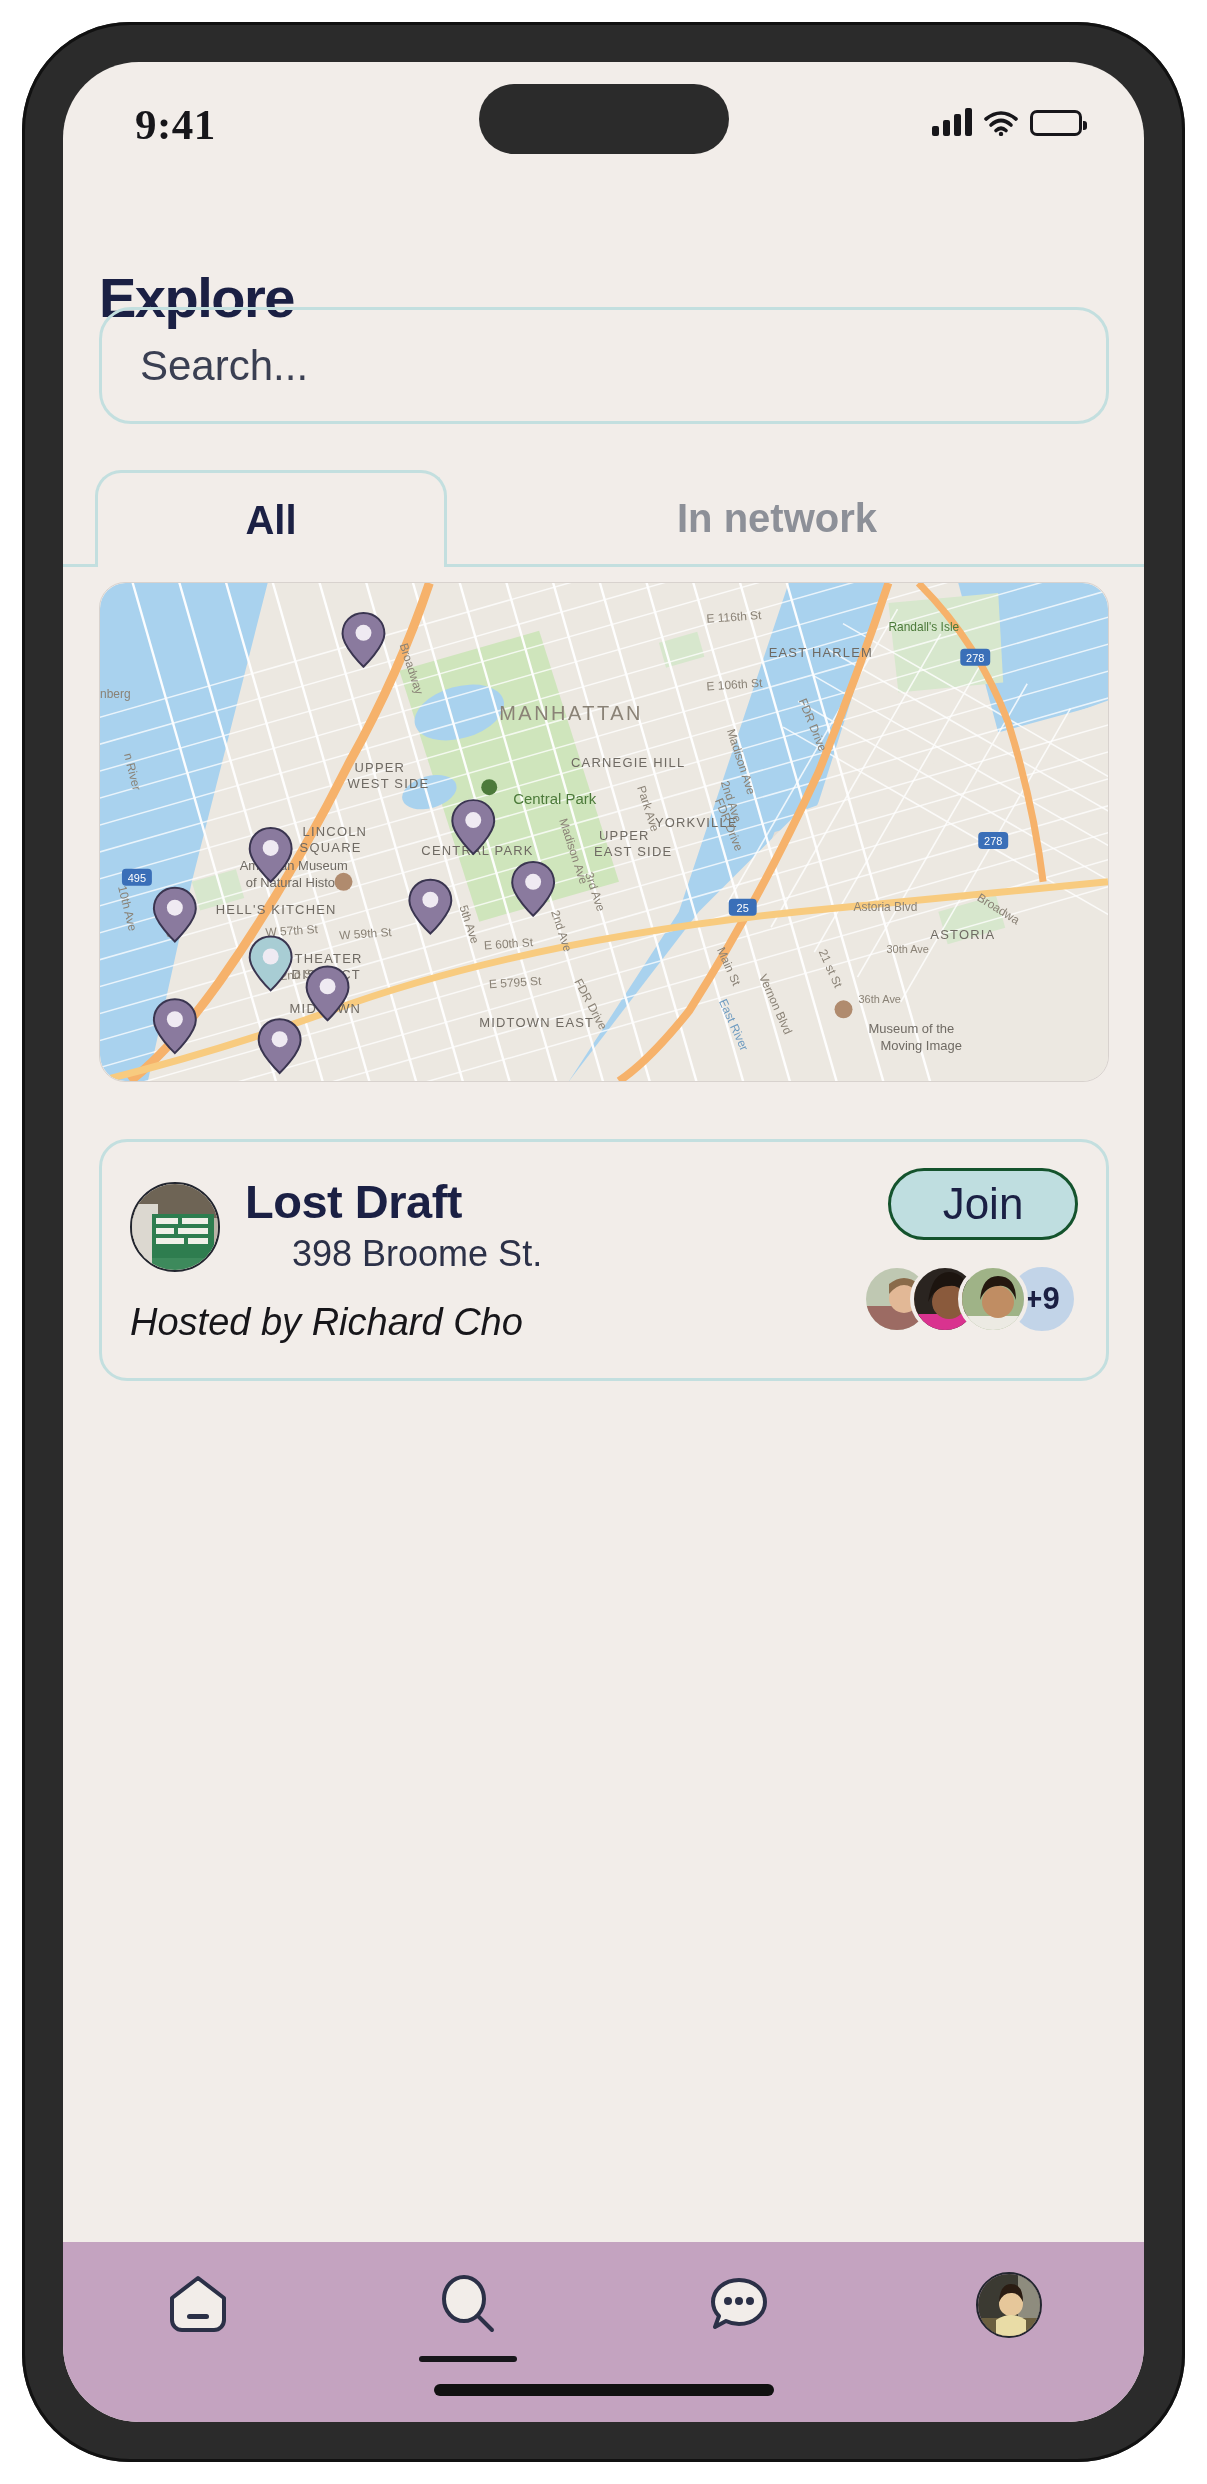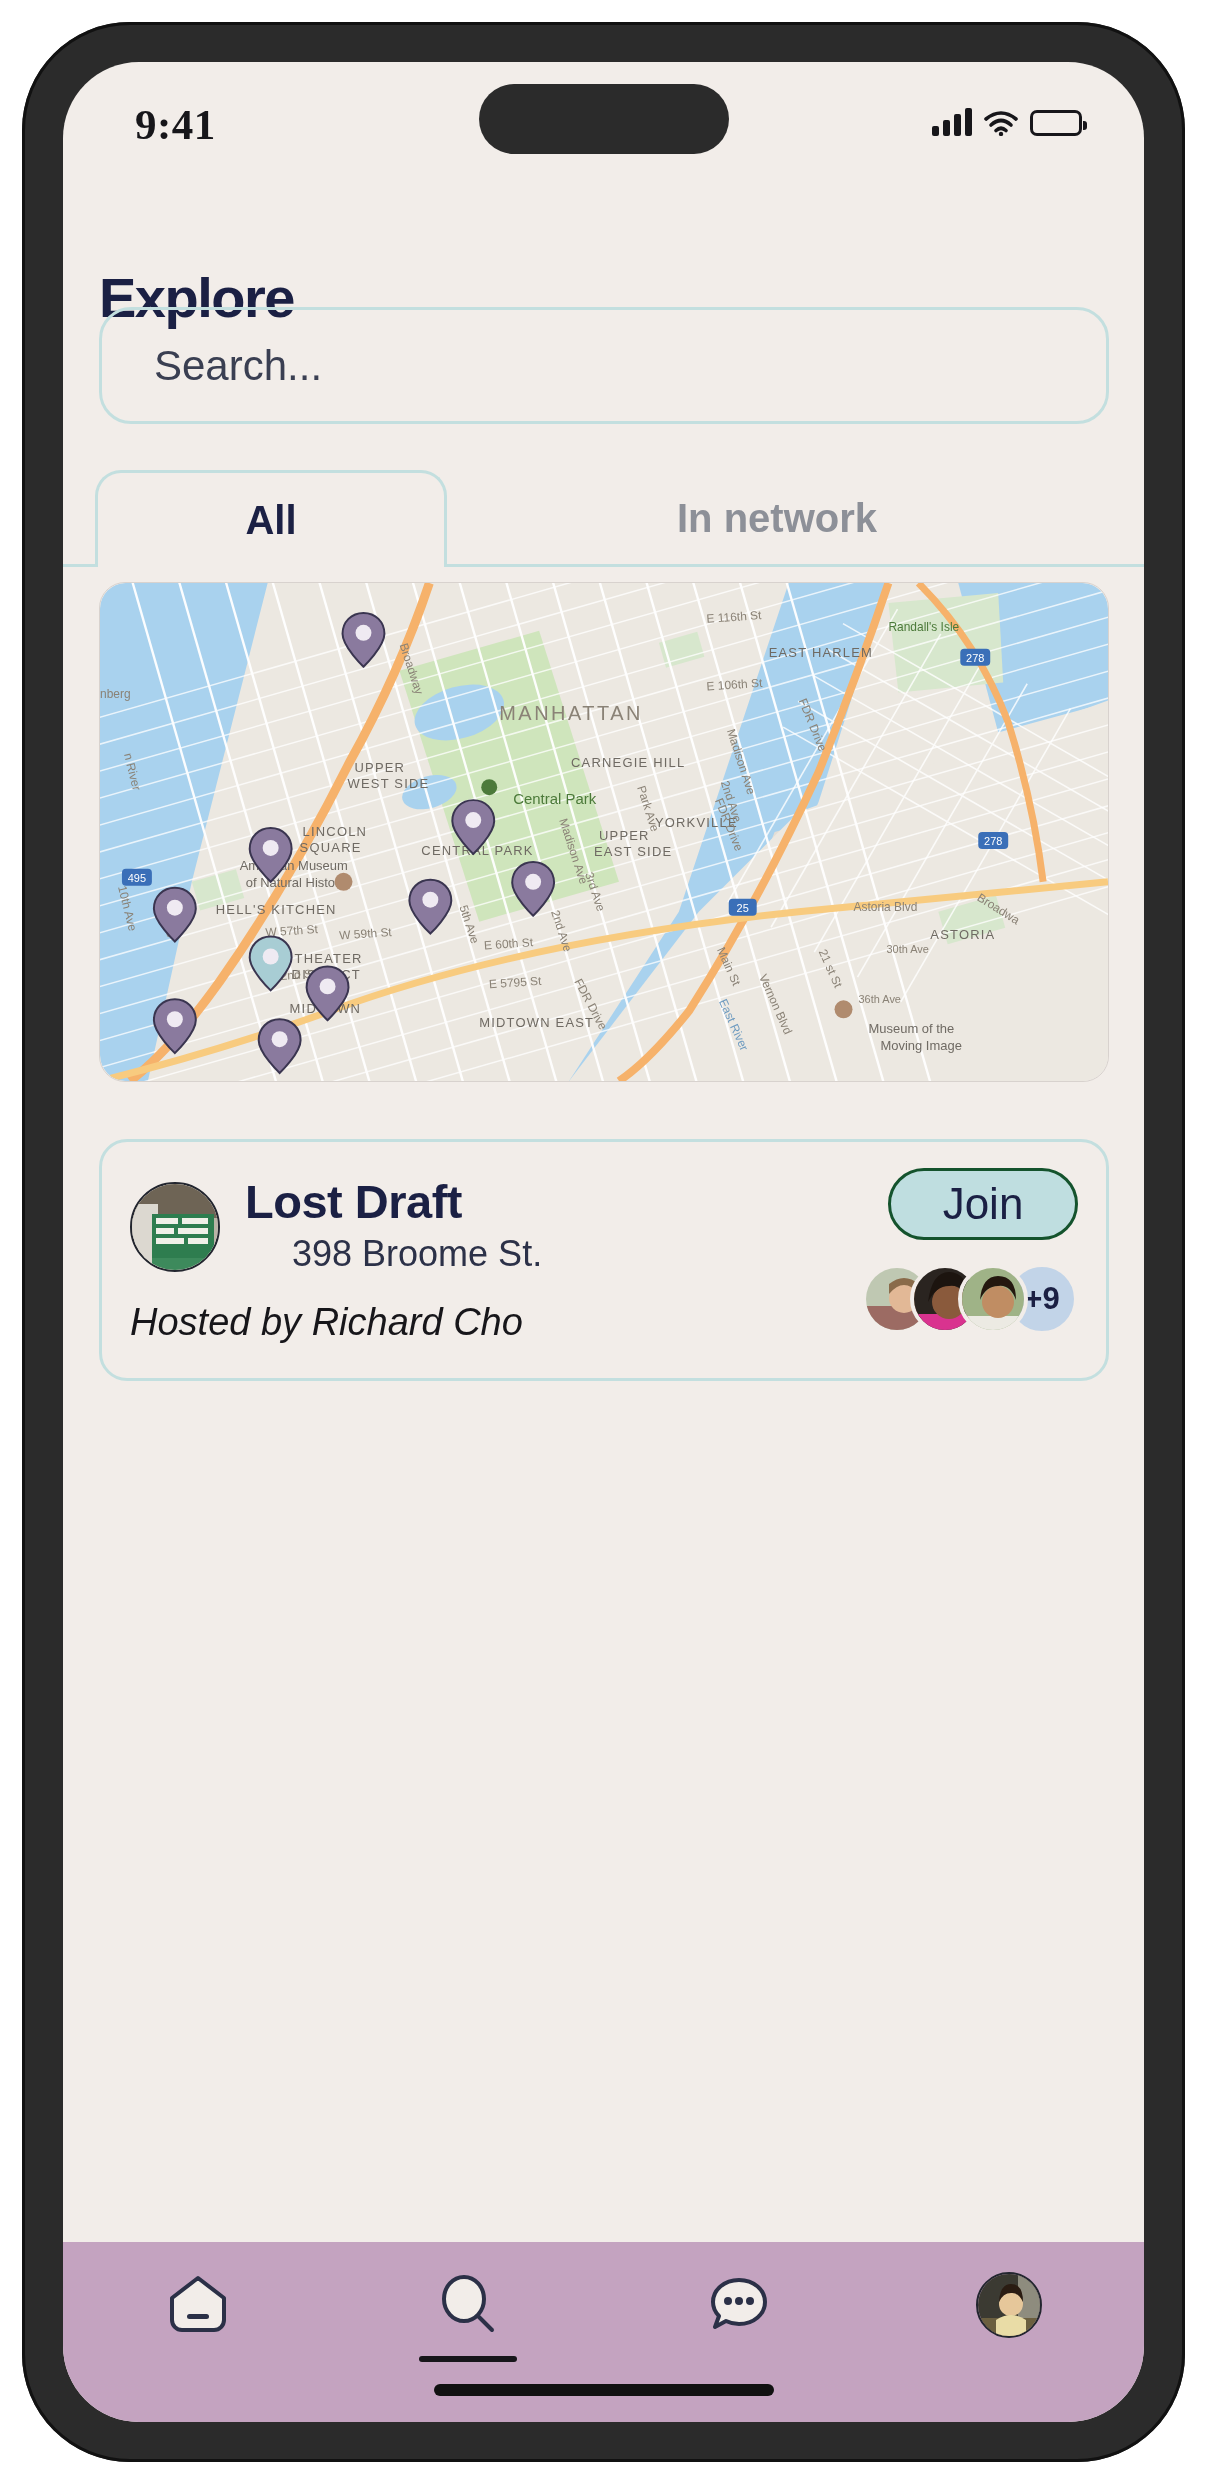--- a/index.html
+++ b/index.html
@@ -109,21 +109,21 @@
     position: absolute;
     left: 36px;
     top: 245px;
     width: 1010px;
     height: 117px;
     border: 3px solid #c3dfdf;
     border-radius: 32px;
     background: transparent;
     display: flex;
     align-items: center;
-    padding-left: 52px;
+    padding-left: 38px;
   }
   .search-field input {
     border: none;
     outline: none;
     background: transparent;
     font-family: "Liberation Sans", sans-serif;
     font-size: 42px;
     color: #3a3f52;
     width: 90%;
   }

